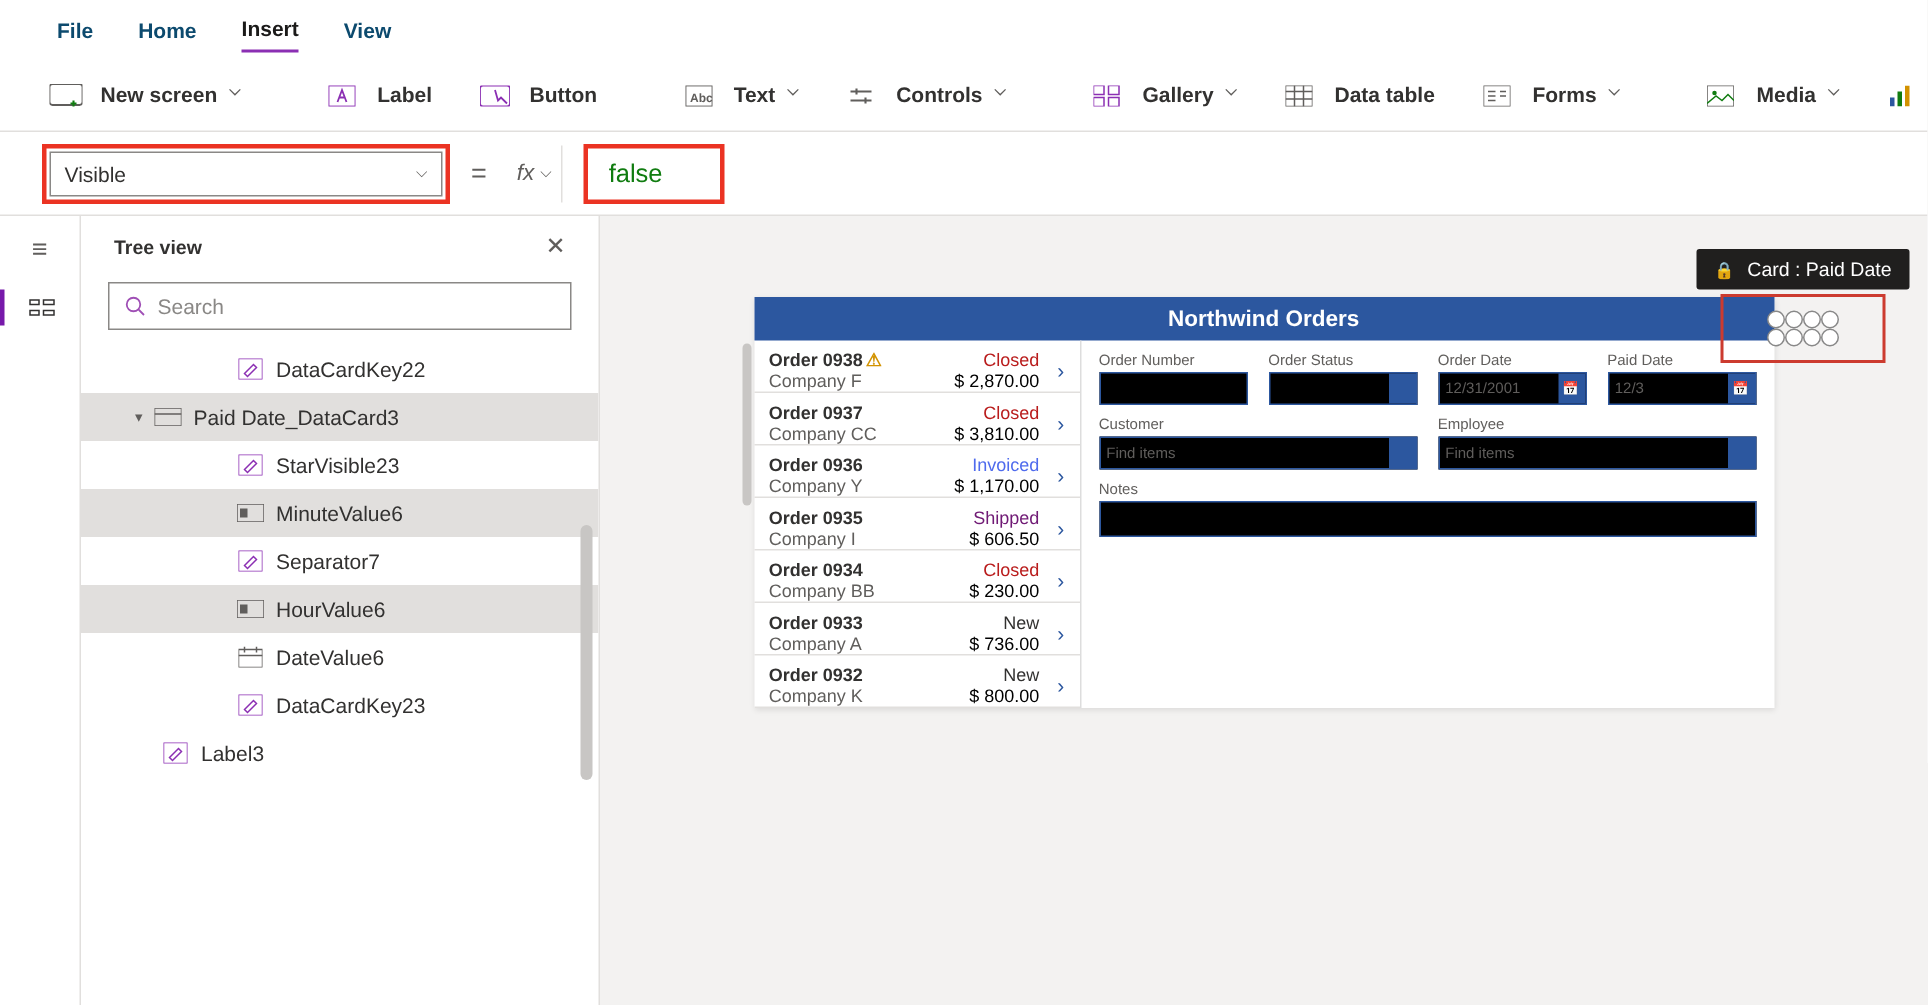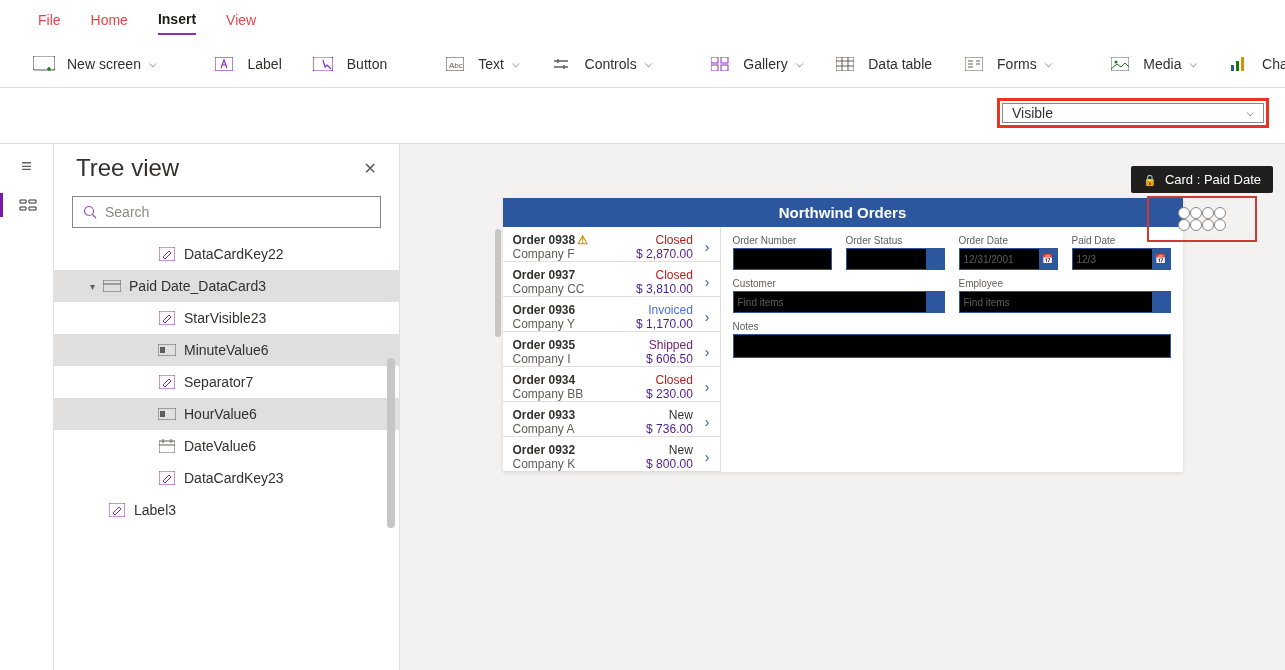--- a/index.html
+++ b/index.html
@@ -1,47 +1,47 @@
 <!DOCTYPE html>
 <html><head>
 <meta charset="utf-8">
 <style>
   * { box-sizing: border-box; margin: 0; padding: 0; font-family: 'Segoe UI', Arial, sans-serif; }
   body { width: 1285px; height: 670px; background: #fff; overflow: hidden; font-size: 13px; color: #323130; }
   
   
   .top-menu { display: flex; gap: 30px; padding: 6px 38px; border-bottom: 1px solid transparent; height: 40px; align-items: center; }
-  .top-menu-item { cursor: pointer; color: #ef4444; font-size: 14px; }
+  .top-menu-item { cursor: pointer; color: #0c4a6e; font-size: 14px; font-weight: bold; }
   .top-menu-item.active { color: #1b1a19; font-weight: 600; border-bottom: 2px solid #8b2fb3; padding-bottom: 6px; margin-bottom: -6px;}
   
   
   .ribbon { display: flex; align-items: center; padding: 8px 28px; border-bottom: 1px solid #e1dfdd; height: 48px; gap: 26px; }
   .ribbon-sep { width: 1px; height: 28px; background: #e1dfdd; }
-  .ribbon-btn { display: flex; align-items: center; gap: 8px; cursor: pointer; font-size: 14px; color: #323130; white-space: nowrap;}
+  .ribbon-btn { display: flex; gap: 8px; cursor: pointer; font-size: 14px; color: #323130; white-space: nowrap; font-weight: bold;}
   .chevron-d { font-size: 10px; color: #605e5c; margin-left: 0px;}
   .ribbon-icon { width: 31px; height: 18px; display: flex; align-items: center; justify-content: center; }
   
   
-  .formula-bar { display: flex; align-items: flex-end; padding: 10px 16px; border-bottom: 1px solid #e1dfdd; height: 56px; gap: 14px; flex-direction: column; }
+  .formula-bar { display: flex; align-items: center; padding: 10px 28px; border-bottom: 1px solid #e1dfdd; height: 56px; gap: 14px; }
   .prop-select { width: 272px; height: 40px; border: 3px solid #eb3323; padding: 4px 12px; display: flex; align-items: center; justify-content: space-between; font-size: 14px; position: relative;}
   .prop-select::after { content: ""; position: absolute; inset: 2px; border: 1px solid #8a8886;}
   .eq-sign { font-size: 18px; color: #605e5c; }
   .fx-area { display: flex; align-items: center; gap: 4px; font-style: italic; color: #605e5c; font-size: 15px; padding: 0 6px; border-right: 1px solid #e1dfdd; height: 38px;}
   .formula-input { border: 3px solid #eb3323; padding: 6px 14px; font-family: Consolas, monospace; font-size: 17px; width: 94px; height: 40px; display: flex; align-items: center; color: #107c10;}
   
   
   .body-area { display: flex; height: calc(670px - 40px - 48px - 56px); }
   .left-rail { width: 54px; border-right: 1px solid #e1dfdd; display: flex; flex-direction: column; align-items: center; padding-top: 12px; gap: 16px;}
   .hamburger { font-size: 18px; color: #605e5c; cursor: pointer; }
   .rail-icon { padding: 4px; border-left: 3px solid #7719aa; width: 100%; display: flex; justify-content: center;}
   
   
   .tree-panel { width: 346px; border-right: 1px solid #e1dfdd; display: flex; flex-direction: column; background: #fff; position: relative;}
   .tree-header { display: flex; justify-content: space-between; align-items: center; padding: 10px 22px 14px; }
-  .tree-title { font-size: 24px; font-weight: 400; }
+  .tree-title { font-size: 13px; font-weight: 700; }
   .tree-close { font-size: 16px; color: #605e5c; cursor: pointer; }
   .search-wrap { padding: 0 18px 10px; }
   .search-box { width: 100%; height: 32px; border: 1px solid #8a8886; padding: 4px 10px; display: flex; align-items: center; gap: 8px; color: #8a8886; font-size: 14px;}
   .tree-list { flex: 1; overflow-y: auto; position: relative;}
   .tree-scrollbar { position: absolute; right: 4px; top: 6px; width: 8px; height: 260px; background: #c8c6c4; border-radius: 4px;}
   .tree-item { display: flex; align-items: center; gap: 8px; padding: 8px 0; white-space: nowrap; font-size: 14px; color: #323130;}
   .tree-item.depth1 { padding-left: 104px; }
   .tree-item.depth0 { padding-left: 54px; }
   .tree-item.node { padding-left: 36px; }
   .tree-item.selected { background: #e1dfdd; }
@@ -61,21 +61,21 @@
   .order-item { display: flex; align-items: center; padding: 6px 10px 0 10px; border-bottom: 1px solid #e1dfdd; gap: 6px;}
   .order-mid { flex: 1; }
   .o-title { font-weight: 700; font-size: 12px; display: flex; align-items: center; gap: 2px;}
   .o-company { color: #605e5c; font-size: 12px; }
   .o-right { text-align: right; }
   .o-status { font-size: 12px; }
   .o-status.Closed { color: #b91c1c; }
   .o-status.Invoiced { color: #4f6bed; }
   .o-status.Shipped { color: #701a75; }
   .o-status.New { color: #323130; }
-  .o-price { font-size: 12px; color: #4c1d95;}
+  .o-price { font-size: 12px; color: #000000;}
   .chev-r { color: #2c579f; font-size: 14px; padding-left: 6px;}
   .warn { color: #d29200; font-size: 12px;}
   
   
   .form-area { flex: 1; padding: 8px 12px 20px 12px; font-size: 10px; border-radius: 24px;}
   .form-row { display: flex; gap: 14px; margin-bottom: 8px;}
   .form-field { flex: 1; }
   .f-label { font-size: 10px; color: #605e5c; margin-bottom: 2px; display: block;}
   .f-input { width: 100%; height: 22px; border: 1px solid #2c579f; background: #000000; display: flex; align-items: center; font-size: 10px; padding: 0 4px; color: #605e5c;}
   .f-input.date { position: relative; }

